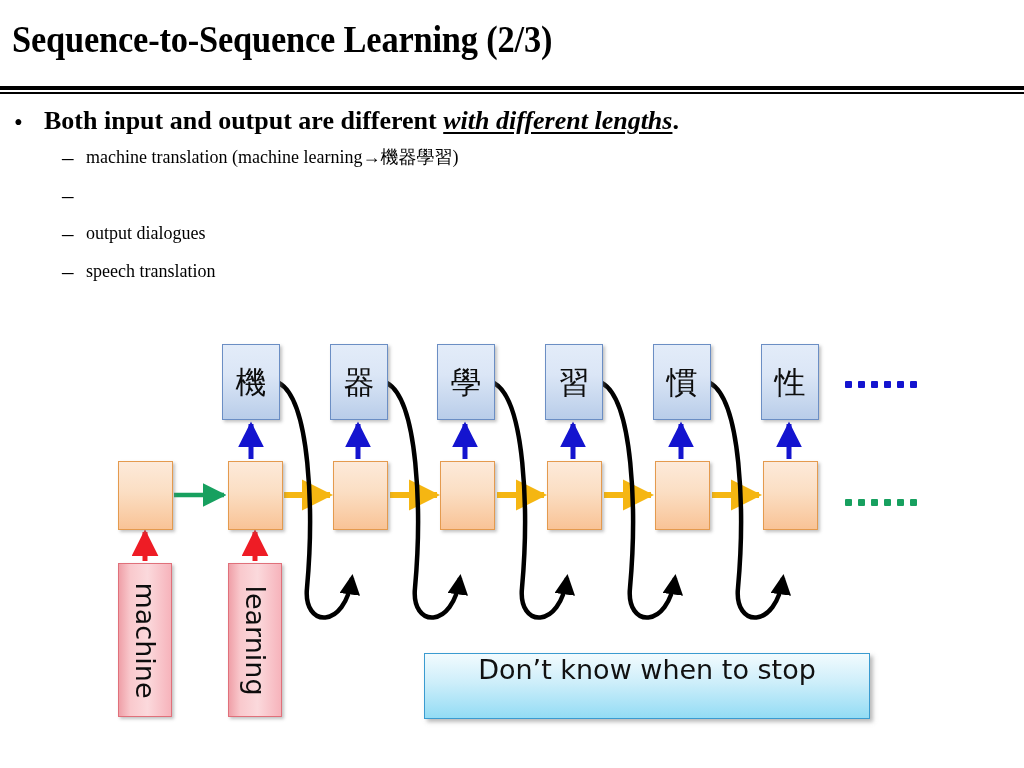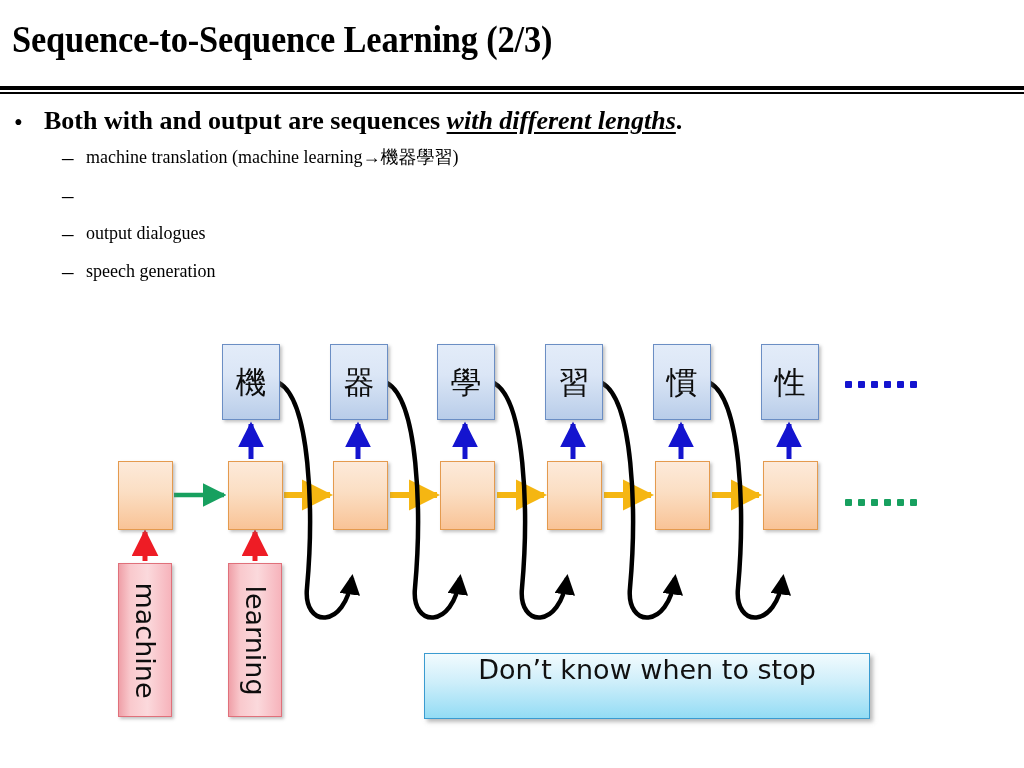--- a/index.html
+++ b/index.html
@@ -136,37 +136,37 @@
 <div id="title-area">
   <div id="page-title">Sequence-to-Sequence Learning (2/3)</div>
   <div id="title-rule-thick"></div>
   <div id="title-rule-thin"></div>
 </div>
 
 <div id="bullet-area">
 
   <div class="bullet-row">
     <span class="bullet-marker">•</span>
-    <span class="bullet-text"><span>Both with and output are sequences </span><span class="emph">with different lengths</span><span>.</span></span>
+    <span class="bullet-text"><span>Both input and output are different </span><span class="emph">with different lengths</span><span>.</span></span>
   </div>
 
   <div class="sub-row">
     <span class="sub-dash">–</span>
     <span class="sub-text">machine translation (machine learning→機器學習)</span>
   </div>
   <div class="sub-row">
     <span class="sub-dash">–</span>
   </div>
   <div class="sub-row">
     <span class="sub-dash">–</span>
     <span class="sub-text">output dialogues</span>
   </div>
   <div class="sub-row">
     <span class="sub-dash">–</span>
-    <span class="sub-text">speech generation</span>
+    <span class="sub-text">speech translation</span>
   </div>
 </div>
 
 <div id="diagram">
 
   <svg id="diagram-svg" width="1024" height="768" viewBox="0 0 1024 768">
     <defs>
       <marker id="ah-green" viewBox="0 0 10 10" refX="9" refY="5" markerWidth="5.2" markerHeight="5.2" orient="auto-start-reverse">
         <path d="M 0 0 L 10 5 L 0 10 z" fill="#17a05f"></path>
       </marker>

